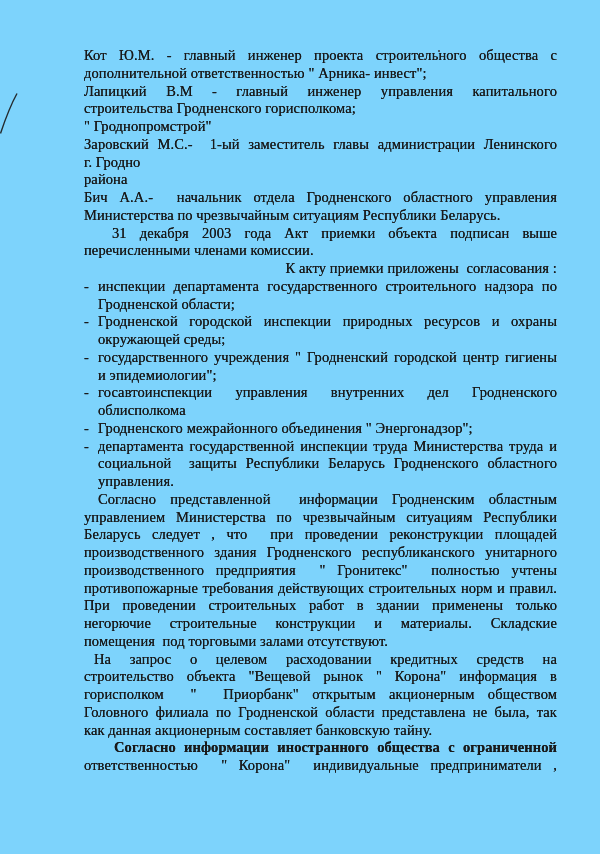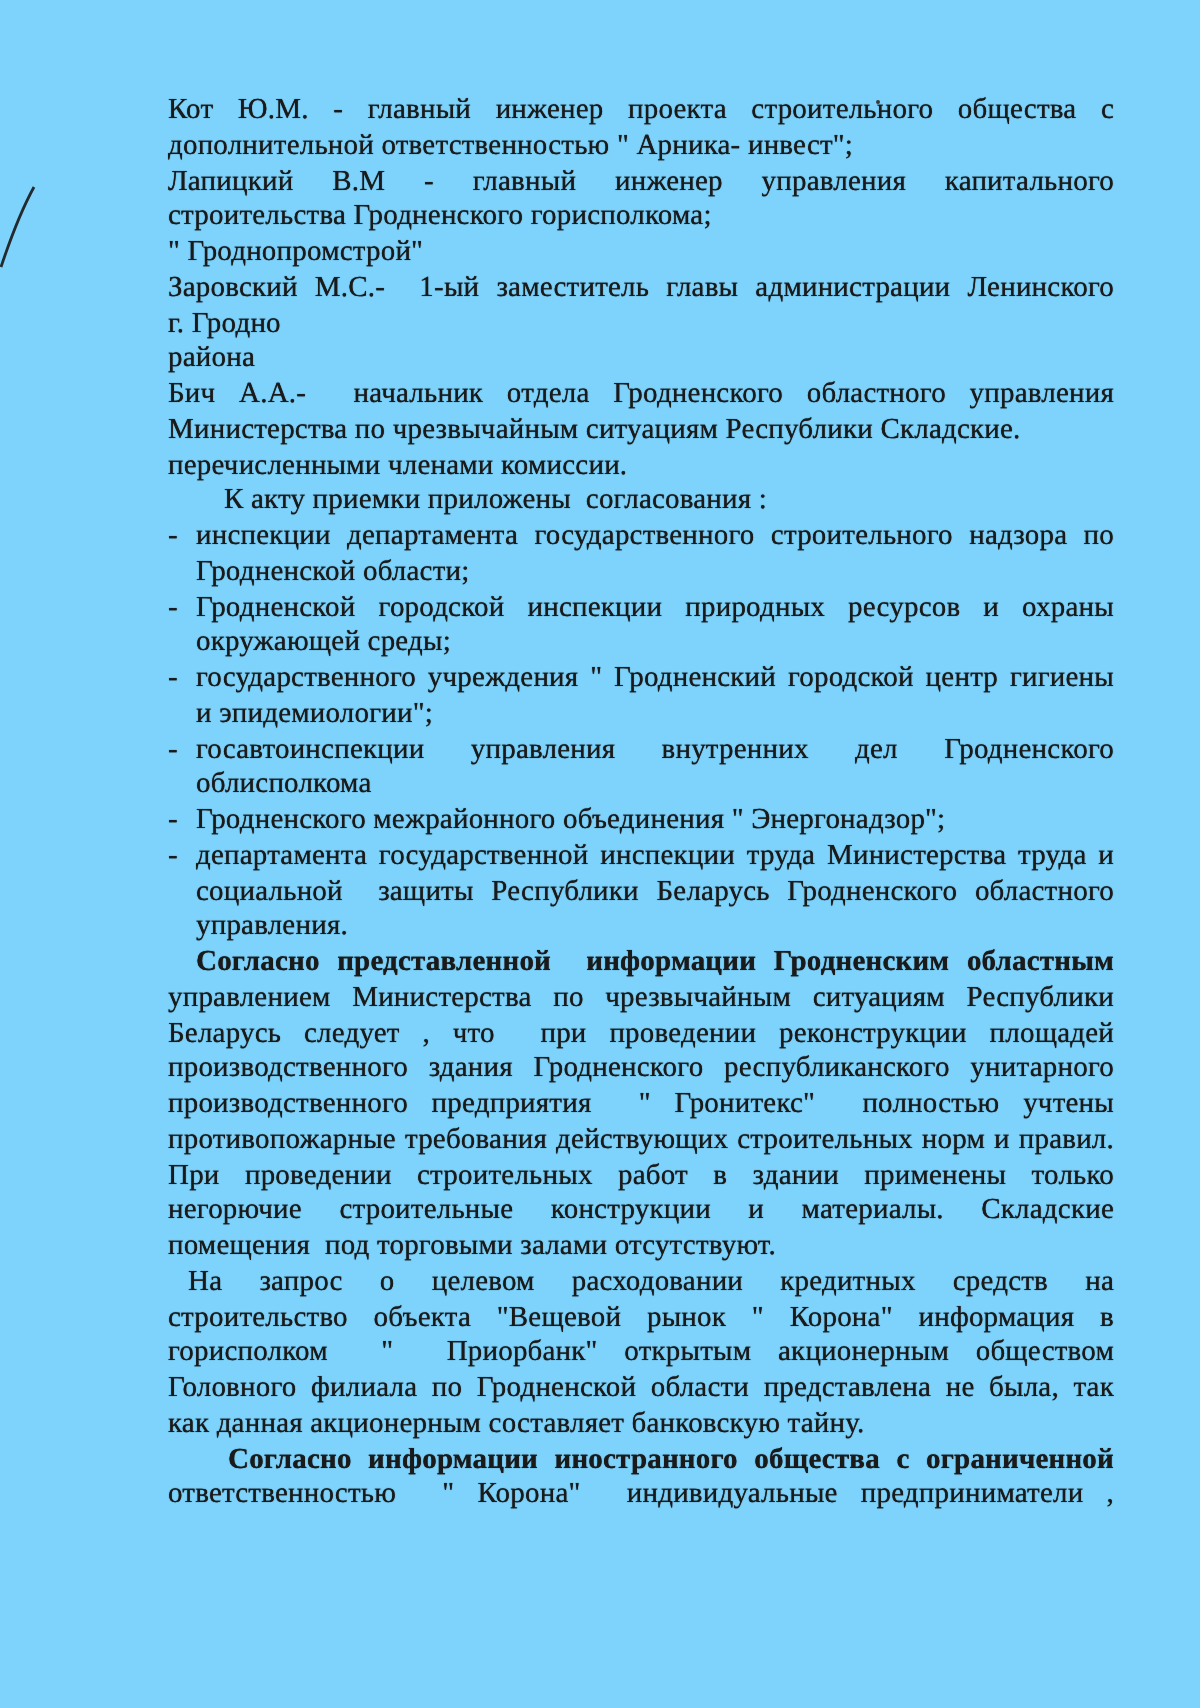--- a/index.html
+++ b/index.html
@@ -45,36 +45,37 @@
   <div class="doc">
       <div class="line just"><span>Кот Ю.М. - главный инженер проекта строительного общества с</span></div>
       <div class="line"><span>дополнительной ответственностью " Арника- инвест";</span></div>
       <div class="line just"><span>Лапицкий В.М - главный инженер управления капитального</span></div>
       <div class="line"><span>строительства Гродненского горисполкома;</span></div>
       <div class="line"><span>" Гроднопромстрой"</span></div>
       <div class="line just"><span>Заровский М.С.-&nbsp; 1-ый заместитель главы администрации Ленинского</span></div>
       <div class="line"><span>г. Гродно</span></div>
       <div class="line"><span>района</span></div>
       <div class="line just"><span>Бич А.А.-&nbsp; начальник отдела Гродненского областного управления</span></div>
-      <div class="line"><span>Министерства по чрезвычайным ситуациям Республики Складские.</span></div>
+      <div class="line"><span>Министерства по чрезвычайным ситуациям Республики Беларусь.</span></div>
+      <div class="line just" style="text-indent: 28px;"><span>31 декабря 2003 года Акт приемки объекта подписан выше</span></div>
       <div class="line"><span>перечисленными членами комиссии.</span></div>
-      <div class="line" style="text-indent: 28px;"><span>К акту приемки приложены&nbsp; согласования :</span></div>
+      <div class="line" style="text-indent: 28px; text-align: right;"><span>К акту приемки приложены&nbsp; согласования :</span></div>
       <div class="line just hang"><span class="dash">-</span><span>инспекции департамента государственного строительного надзора по</span></div>
       <div class="line hang"><span>Гродненской области;</span></div>
       <div class="line just hang"><span class="dash">-</span><span>Гродненской городской инспекции природных ресурсов и охраны</span></div>
       <div class="line hang"><span>окружающей среды;</span></div>
       <div class="line just hang"><span class="dash">-</span><span>государственного учреждения " Гродненский городской центр гигиены</span></div>
       <div class="line hang"><span>и эпидемиологии";</span></div>
       <div class="line just hang"><span class="dash">-</span><span>госавтоинспекции управления внутренних дел Гродненского</span></div>
       <div class="line hang"><span>облисполкома</span></div>
       <div class="line hang"><span class="dash">-</span><span>Гродненского межрайонного объединения " Энергонадзор";</span></div>
       <div class="line just hang"><span class="dash">-</span><span>департамента государственной инспекции труда Министерства труда и</span></div>
       <div class="line just hang"><span>социальной&nbsp; защиты Республики Беларусь Гродненского областного</span></div>
       <div class="line hang"><span>управления.</span></div>
-      <div class="line just" style="text-indent: 14px; font-weight: bold;"><span>Согласно представленной&nbsp; информации Гродненским областным</span></div>
+      <div class="line just" style="text-indent: 14px;"><span>Согласно представленной&nbsp; информации Гродненским областным</span></div>
       <div class="line just"><span>управлением Министерства по чрезвычайным ситуациям Республики</span></div>
       <div class="line just"><span>Беларусь следует , что&nbsp; при проведении реконструкции площадей</span></div>
       <div class="line just"><span>производственного здания Гродненского республиканского унитарного</span></div>
       <div class="line just"><span>производственного предприятия&nbsp; " Гронитекс"&nbsp; полностью учтены</span></div>
       <div class="line just"><span>противопожарные требования действующих строительных норм и правил.</span></div>
       <div class="line just"><span>При проведении строительных работ в здании применены только</span></div>
       <div class="line just"><span>негорючие строительные конструкции и материалы. Складские</span></div>
       <div class="line"><span>помещения&nbsp; под торговыми залами отсутствуют.</span></div>
       <div class="line just" style="text-indent: 10px;"><span>На запрос о целевом расходовании кредитных средств на</span></div>
       <div class="line just"><span>строительство объекта "Вещевой рынок " Корона" информация в</span></div>

